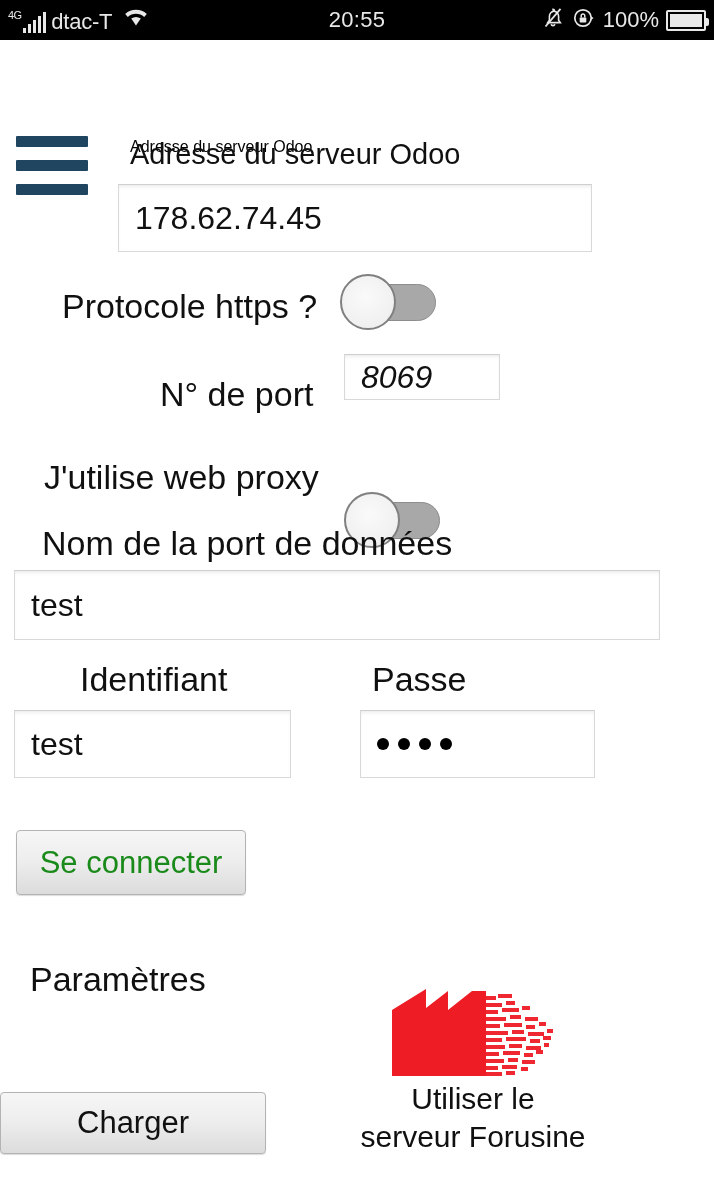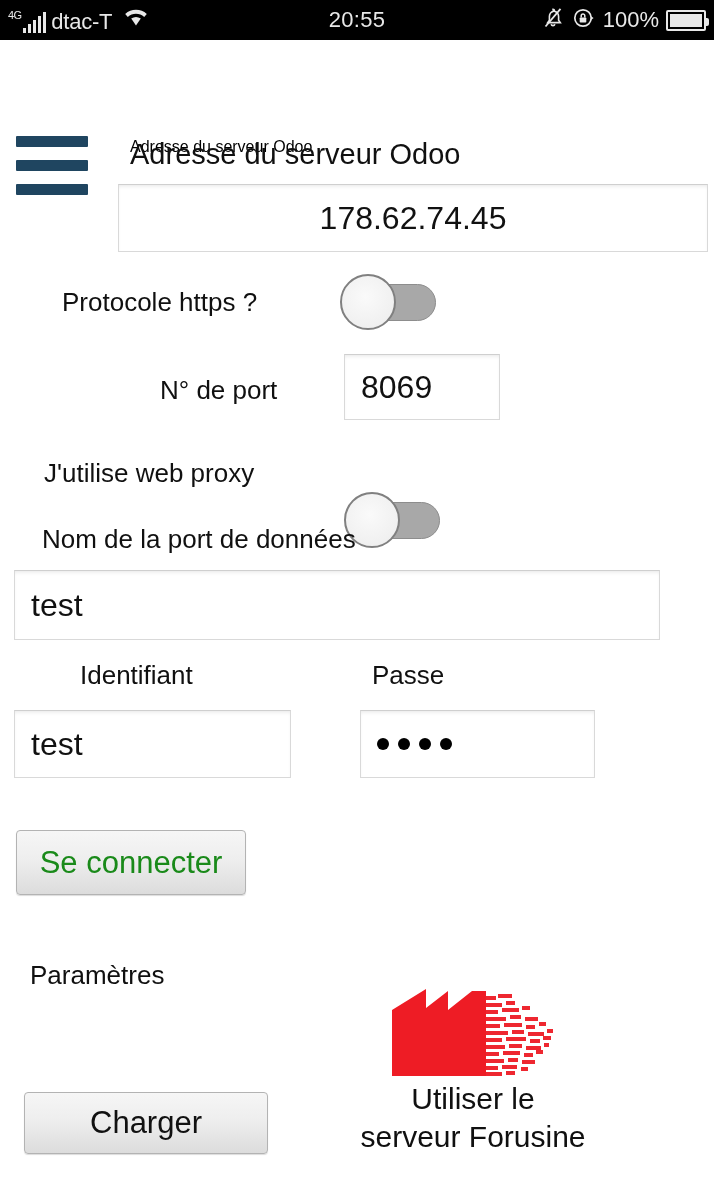--- a/index.html
+++ b/index.html
@@ -57,21 +57,21 @@
   .hamburger{
     position:absolute; left:16px; top:96px;
     width:72px; display:flex; flex-direction:column; gap:13px;
     cursor:pointer;
   }
   .hamburger i{ display:block; height:11px; background:#1f4560; border-radius:1px; }
 
   .row{ position:absolute; }
 
   .field-label{
-    font-size:26px; color:#101010; white-space:nowrap;
+    font-size:34px; color:#101010; white-space:nowrap;
   }
 
   .txtbox{
     background:#ffffff;
     border:1px solid #d9d9d9;
     border-top-color:#cfcfcf;
     box-shadow: inset 0 3px 4px -2px rgba(0,0,0,0.10);
     display:flex; align-items:center;
     font-size:32px; color:#111;
     padding:0 16px;
@@ -172,32 +172,32 @@
 
   <div class="hamburger">
     <i></i>
       <i></i>
       <i></i>
   </div>
 
   <div class="row" style="left:130px; top:98px;">Adresse du serveur Odoo</div>
   <div class="row field-label" style="left:130px; top:98px; font-size:29px;">Adresse du serveur Odoo</div>
 
-  <div class="row txtbox" style="left:118px; top:144px; width:590px; height:68px;justify-content:center;">
+  <div class="row txtbox" style="left:118px; top:144px; width:474px; height:68px;">
     <span>178.62.74.45</span>
   </div>
 
   <div class="row field-label" style="left:62px; top:247px;">Protocole https ?</div>
   <div class="row toggle" style="left:340px; top:238px;">
     <span class="track"></span>
     <span class="thumb"></span>
   </div>
 
   <div class="row field-label" style="left:160px; top:335px;">N° de port</div>
-  <div class="row txtbox" style="left:344px; top:314px; width:156px; height:66px;">
+  <div class="row txtbox" style="left:344px; top:314px; width:156px; height:46px;font-style:italic;">
     <span>8069</span>
   </div>
 
   <div class="row field-label" style="left:44px; top:418px;">J'utilise web proxy</div>
   <div class="row toggle" style="left:344px; top:408px;">
     <span class="track"></span>
     <span class="thumb"></span>
   </div>
 
   <div class="row field-label" style="left:42px; top:484px;">Nom de la port de données</div>
@@ -216,21 +216,21 @@
         <b></b>
         <b></b>
         <b></b>
         <b></b>
       </span>
   </div>
 
   <div class="row btn green" style="left:16px; top:790px; width:230px; height:65px;">Se connecter</div>
 
   <div class="row field-label" style="left:30px; top:920px;">Paramètres</div>
-  <div class="row btn" style="left:24px; top:1052px; width:244px; height:62px;">Charger</div>
+  <div class="row btn" style="left:0; top:1052px; width:266px; height:62px;">Charger</div>
 
   <div class="logo-box" style="left:338px; top:944px; width:270px;">
     <svg width="170" height="96" viewBox="0 0 170 96">
       <g fill="#ee1c25">
         <path d="M4 26 L38 5 L38 24 L60 7 L60 26 L84 7 L84 92 L4 92 Z"></path>
         <rect x="84" y="7" width="14" height="85"></rect>
         <g opacity="0.95">
           <rect x="98" y="12" width="10" height="4"></rect>
             <rect x="110" y="10" width="14" height="4"></rect>
           <rect x="98" y="19" width="16" height="4"></rect>

